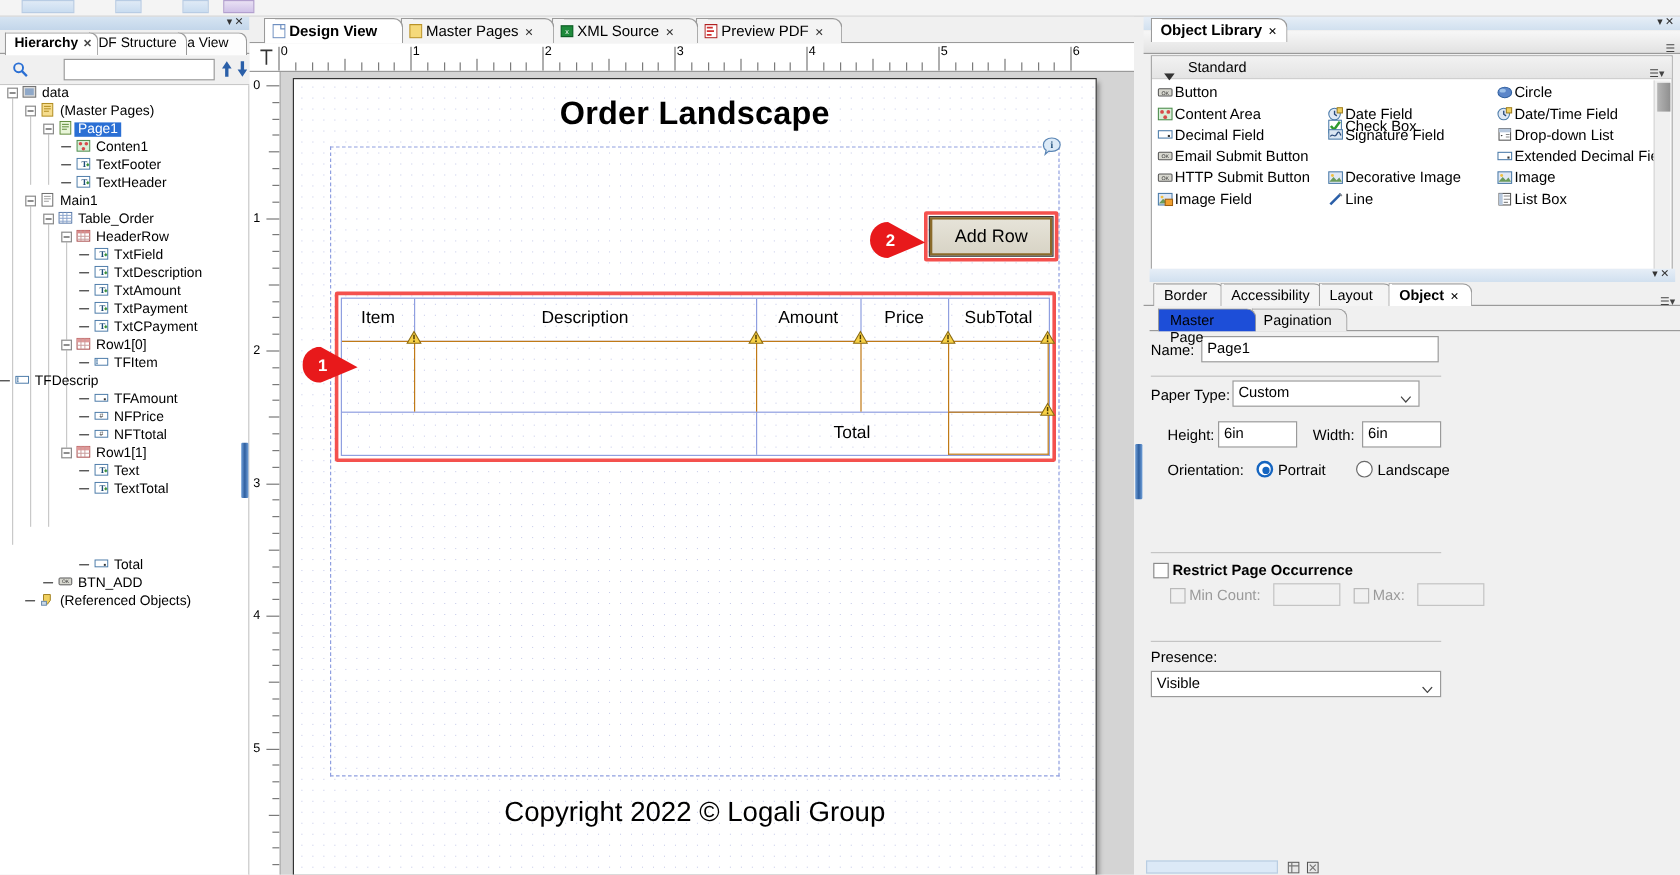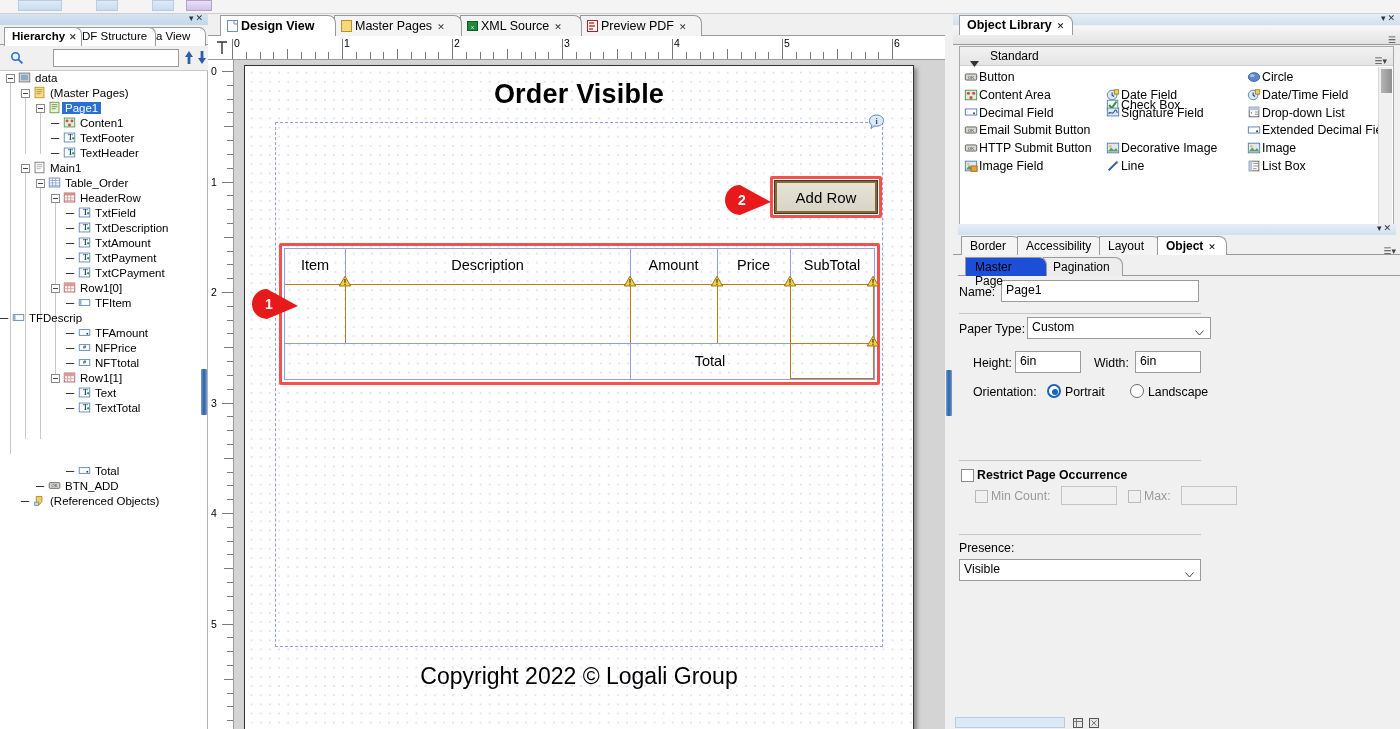--- a/index.html
+++ b/index.html
@@ -662,21 +662,21 @@
         <span class="rtick" style="top: 618.75px; left: 16px; height: 1px; width: 9px;"></span>
         <span class="rtick" style="top: 632.562px; left: 19px; height: 1px; width: 6px;"></span>
         <span class="rtick" style="top: 646.375px; left: 19px; height: 1px; width: 6px;"></span>
         <span class="rtick" style="top: 660.188px; left: 19px; height: 1px; width: 6px;"></span>
         <span class="rnum" style="left: 3px; top: 668px;">6</span>
       </div>
 
     <div class="canvas-area">
       <div class="page">
 
-        <div class="doc-title">Order Visible</div>
+        <div class="doc-title">Order Landscape</div>
 
         <div class="content-area">
 
           <span class="info-bubble">
             <svg width="17" height="19" viewBox="0 0 17 19">
               <path d="M8.5 1 C12.6 1 15.5 3.4 15.5 6.6 C15.5 9.8 12.6 12.2 8.5 12.2 C7.6 12.2 6.8 12.1 6 11.9 L3 14.6 L3.8 11.2 C2.1 10.1 1.5 8.5 1.5 6.6 C1.5 3.4 4.4 1 8.5 1 Z" fill="#dceaf7" stroke="#5b86b5"></path>
               <text x="8.5" y="9.6" font-size="8" fill="#1f4e79" text-anchor="middle" font-family="serif" font-weight="bold">i</text>
             </svg>
           </span>
 
@@ -905,21 +905,21 @@
         <span>Pagination</span>
       </div>
 
       <span class="plabel" style="left:6px;top:61px;">Name:</span>
       <div class="pinput" style="left:48px;top:56px;width:198px;">
         <span>Page1</span>
       </div>
       <div class="hr" style="left:6px;top:89px;width:242px;"></div>
 
       <span class="plabel" style="left:6px;top:98px;">Paper Type:</span>
-      <div class="pselect" style="left:74px;top:93px;width:184px;">
+      <div class="pselect" style="left:74px;top:93px;width:156px;">
         <span>Custom</span>
         <span class="chev">
           <svg width="9" height="6" viewBox="0 0 9 6">
               <path d="M0.5 0.5 L4.5 5 L8.5 0.5" fill="none" stroke="#444"></path>
             </svg>
         </span>
       </div>
 
       <span class="plabel" style="left:20px;top:132px;">Height:</span>
       <div class="pinput" style="left:62px;top:127px;width:66px;">

